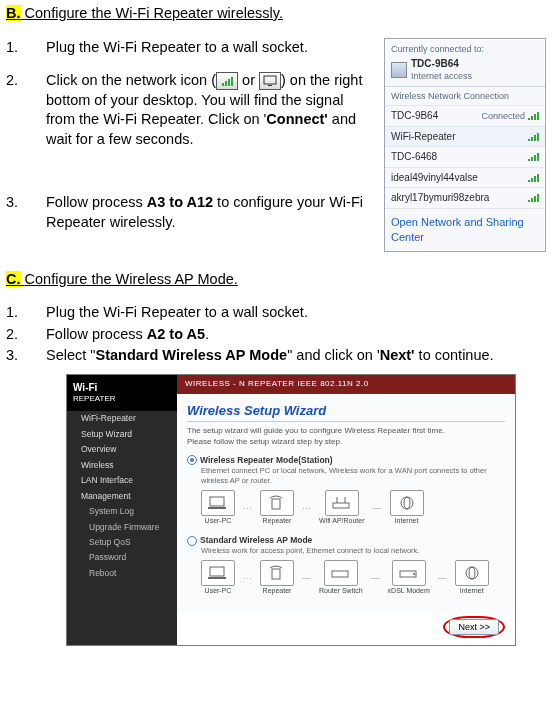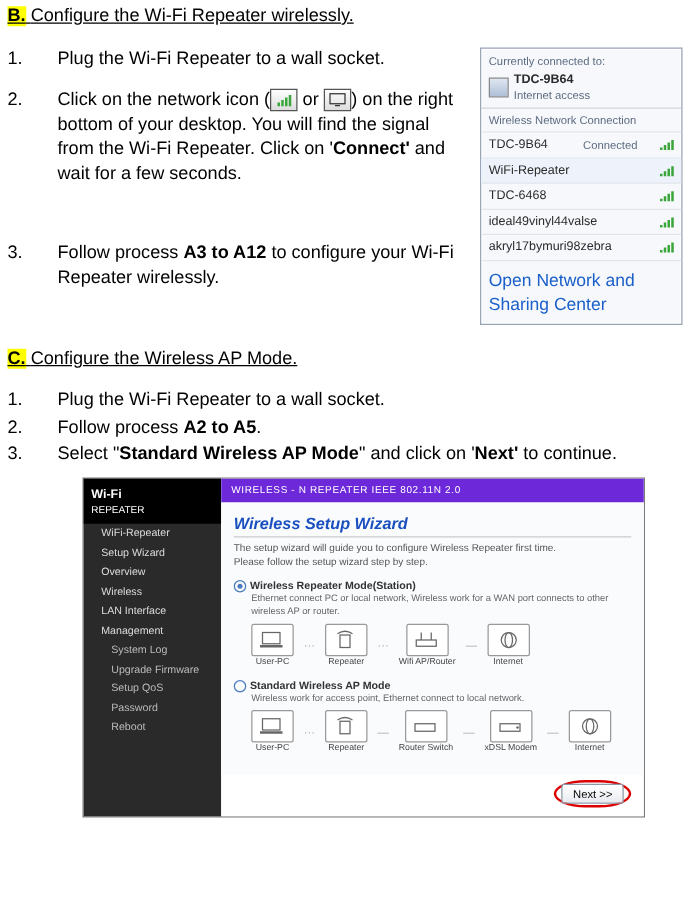--- a/index.html
+++ b/index.html
@@ -32,21 +32,21 @@
   }
   .netpanel .hdr { padding: 4px 6px; border-bottom: 1px solid #d0d6de; }
   .netpanel .lbl { color: #5c6b80; font-size: 9px; }
   .netpanel .item { padding: 3px 6px; border-bottom: 1px solid #e1e6ec; display:flex; justify-content:space-between; align-items:center;}
   .netpanel .item.sel { background:#eef3fb; }
   .netpanel .info { background:#fffbe6; border:1px solid #f1e58a; margin:3px 6px; padding:3px 4px; font-size:8.5px;}
   .netpanel .connectrow { display:flex; align-items:center; gap:4px; padding:4px 6px; border-bottom:1px solid #e1e6ec;}
   .netpanel .connectrow .cb { width:9px;height:9px;border:1px solid #888;background:#fff;flex:none;}
   .netpanel .btn { border:1px solid #8c98a6; border-radius:3px; padding:1px 7px; font-size:9px; background:linear-gradient(#fff,#e7ebf0);}
   .netpanel .oval { border:2px solid #d00; border-radius:50%/60%; padding:0 2px; display:inline-block;}
-  .netpanel .footer { padding:6px; color:#1a5fc9; font-size:14px;}
+  .netpanel .footer { padding:6px; color:#1a5fc9; font-size:11px;}
   .bars { display:inline-flex; align-items:flex-end; gap:1px; height:8px;}
   .bars i { width:2px; background:#3aa53a; display:block;}
   .bars i:nth-child(1){height:2px;} .bars i:nth-child(2){height:4px;} .bars i:nth-child(3){height:6px;} .bars i:nth-child(4){height:8px;}
   .icon-box { display:inline-flex; align-items:center; justify-content:center; width:20px; height:16px; border:1px solid #555; background:linear-gradient(#fefefe,#ddd); vertical-align:middle; position:relative;}
   .icon-box .mini-bars { display:flex; align-items:flex-end; gap:1px; height:10px;}
   .icon-box .mini-bars i{width:2px;background:#3aa53a;}
   .icon-box .mini-bars i:nth-child(1){height:3px;} .icon-box .mini-bars i:nth-child(2){height:5px;} .icon-box .mini-bars i:nth-child(3){height:7px;} .icon-box .mini-bars i:nth-child(4){height:9px;}
   .icon-pc { display:inline-flex; align-items:center; justify-content:center; width:20px; height:16px; border:1px solid #555; background:linear-gradient(#fefefe,#ddd); vertical-align:middle;}
   .icon-pc svg { width:14px; height:12px;}
   
@@ -61,21 +61,21 @@
   .wiz-side {
     width:110px; flex:none;
     background:#2a2a2a;
     color:#ddd;
     padding:0;
   }
   .wiz-side .logo { background:#000; color:#fff; font-size:8px; padding:6px;}
   .wiz-side .m { padding:2px 6px 2px 14px; font-size:8.5px;}
   .wiz-side .m.sub { padding-left:22px; color:#bbb;}
   .wiz-main { flex:1; background:#fff; display:flex; flex-direction:column;}
-  .wiz-bar { background:#6d28d9; color:#fff; font-size:8px; padding:4px 8px; letter-spacing:0.5px;}
+  .wiz-bar { background:#7f1d1d; color:#fff; font-size:8px; padding:4px 8px; letter-spacing:0.5px;}
   .wiz-body { padding:8px 10px; flex:1; color:#333; background:#f9fbfd;}
   .wiz-title { color:#1a4fbf; font-style:italic; font-weight:bold; font-size:13px; padding-bottom:2px; border-bottom:1px solid #ccc; margin-bottom:4px;}
   .wiz-desc { font-size:8px; color:#555; margin-bottom:6px;}
   .mode { margin:2px 0 2px 0;}
   .mode .rad { display:inline-block; width:8px;height:8px;border:1px solid #4a7abf;border-radius:50%;vertical-align:middle;margin-right:3px;}
   .mode .rad.on::after{content:'';display:block;width:4px;height:4px;background:#4a7abf;border-radius:50%;margin:2px;}
   .mode-label{font-weight:bold; font-size:8.5px; color:#333; vertical-align:middle;}
   .mode-sub{font-size:7.5px; color:#666; margin-left:14px;}
   .devrow { display:flex; align-items:center; justify-content:flex-start; gap:8px; margin:4px 0 8px 14px;}
   .dev { display:flex; flex-direction:column; align-items:center; font-size:7px; color:#444;}
@@ -135,21 +135,21 @@
         <span style="width:14px;height:14px;border:1px solid #888;display:inline-block;background:linear-gradient(#dfe7f2,#aebfd6);"></span>
         <div style="flex:1">
           <div style="font-weight:bold;">TDC-9B64</div>
           <div class="lbl">Internet access</div>
         </div>
       </div>
     </div>
     <div class="item lbl" style="justify-content:flex-start;">Wireless Network Connection</div>
     <div class="item">
       <span>TDC-9B64</span>
-      <span style="display:flex;gap:18px;align-items:center;">
+      <span style="display:flex;gap:3px;align-items:center;">
           <span class="lbl">Connected</span>
           <span class="bars">
             <i></i>
             <i></i>
             <i></i>
             <i></i>
           </span>
         </span>
     </div>
     <div class="item sel">

